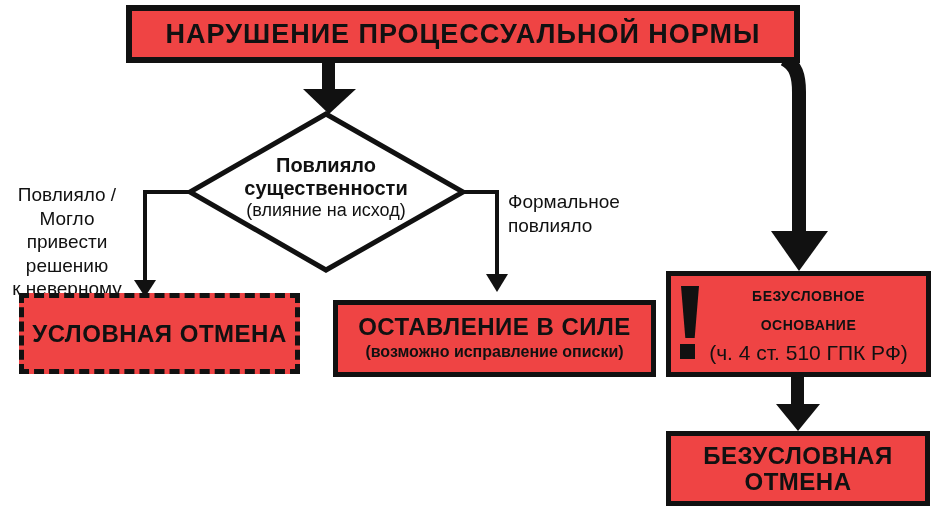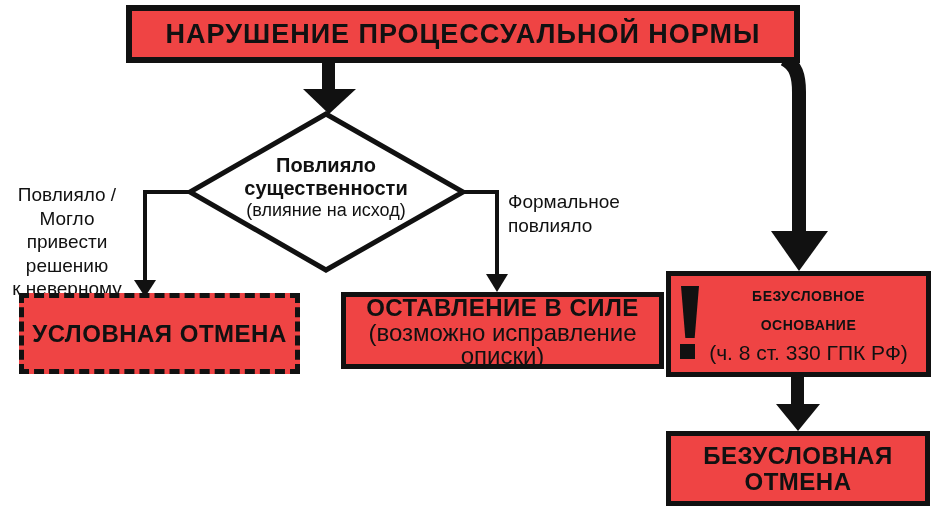--- a/index.html
+++ b/index.html
@@ -20,23 +20,23 @@
   }
   .title-box{
     left:126px;top:5px;width:674px;height:58px;border-width:6px;
     font-weight:bold;font-size:27px;letter-spacing:1px;white-space:nowrap;
   }
   .conditional-box{
     left:19px;top:293px;width:281px;height:81px;
     border-style:dashed;
     font-weight:bold;font-size:24px;line-height:25px;letter-spacing:0.5px;
   }
-  .uphold-box{left:333px;top:292px;width:323px;height:77px;margin-left:8px;}
+  .uphold-box{left:333px;top:300px;width:323px;height:77px;}
   .uphold-title{font-weight:bold;font-size:24px;line-height:26px;letter-spacing:0.5px;}
-  .uphold-note{font-size:24px;line-height:23px;}
+  .uphold-note{font-size:16px;line-height:23px;font-weight:bold;}
   .ground-box{left:666px;top:271px;width:265px;height:106px;padding-left:20px;}
   .ground-line{font-weight:bold;font-size:14px;line-height:29px;letter-spacing:0.5px;}
   .ground-note{font-size:21px;line-height:26px;}
   .reversal-box{
     left:666px;top:431px;width:264px;height:75px;
     font-weight:bold;font-size:24px;line-height:26px;letter-spacing:0.5px;
   }
   .branch-label{
     position:absolute;font-size:19px;line-height:23.5px;color:#111;
   }
@@ -122,21 +122,21 @@
     <div class="uphold-note">(возможно исправление описки)</div>
   </div>
 
   <div class="box ground-box">
     <div class="excl-icon">
       <div class="excl-bar"></div>
       <div class="excl-dot"></div>
     </div>
     <div class="ground-line">БЕЗУСЛОВНОЕ</div>
     <div class="ground-line">ОСНОВАНИЕ</div>
-    <div class="ground-note">(ч. 8 ст. 330 ГПК РФ)</div>
+    <div class="ground-note">(ч. 4 ст. 510 ГПК РФ)</div>
   </div>
 
   <div class="box reversal-box">
     <div>БЕЗУСЛОВНАЯ</div>
     <div>ОТМЕНА</div>
   </div>
 
 </div>
 
 </body></html>

